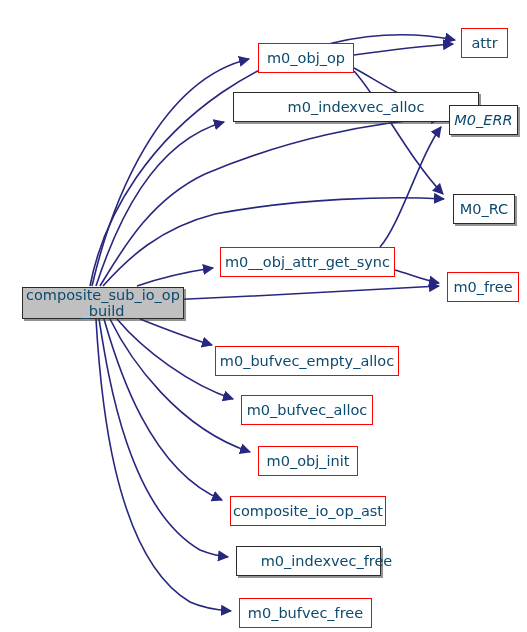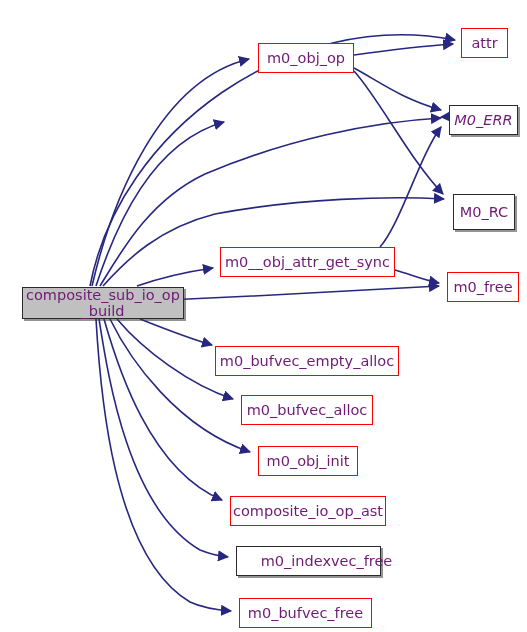--- a/index.html
+++ b/index.html
@@ -24,21 +24,21 @@
   }
   .node {
     position: absolute;
     box-sizing: border-box;
     display: flex;
     align-items: center;
     justify-content: center;
     text-align: center;
     background: #ffffff;
     border: 1px solid #ff0000;
-    color: #701a75;
+    color: #0c4a6e;
     font-size: 14.5px;
     line-height: 1.12;
     letter-spacing: 0px;
     white-space: pre-line;
     z-index: 3;
   }
   .node.black {
     border: 1px solid #2b2b2b;
   }
   .node.root {
@@ -103,24 +103,25 @@
     </g>
   </svg>
 
   <div class="node root shadow" style="left:22px; top:287px; width:162px; height:32px;">composite_sub_io_op
 _build</div>
 
   <div class="node" style="left:258px; top:43px; width:96px; height:30px;">m0_obj_op</div>
 
   <div class="node" style="left:461px; top:28px; width:47px; height:30px;">attr</div>
 
+  <div class="node black shadow" style="left:233px; top:92px; width:246px; height:30px;">m0_indexvec_alloc</div>
 
   <div class="node black shadow" style="left:449px; top:105px; width:69px; height:30px;font-style:italic;">M0_ERR</div>
 
-  <div class="node black shadow" style="left:453px; top:194px; width:62px; height:36px;">M0_RC</div>
+  <div class="node black shadow" style="left:453px; top:194px; width:62px; height:30px;">M0_RC</div>
 
   <div class="node" style="left:220px; top:247px; width:175px; height:30px;">m0__obj_attr_get_sync</div>
 
   <div class="node" style="left:447px; top:272px; width:72px; height:30px;">m0_free</div>
 
   <div class="node" style="left:215px; top:346px; width:184px; height:30px;">m0_bufvec_empty_alloc</div>
 
   <div class="node" style="left:241px; top:395px; width:132px; height:30px;">m0_bufvec_alloc</div>
 
   <div class="node" style="left:258px; top:446px; width:100px; height:30px;">m0_obj_init</div>

